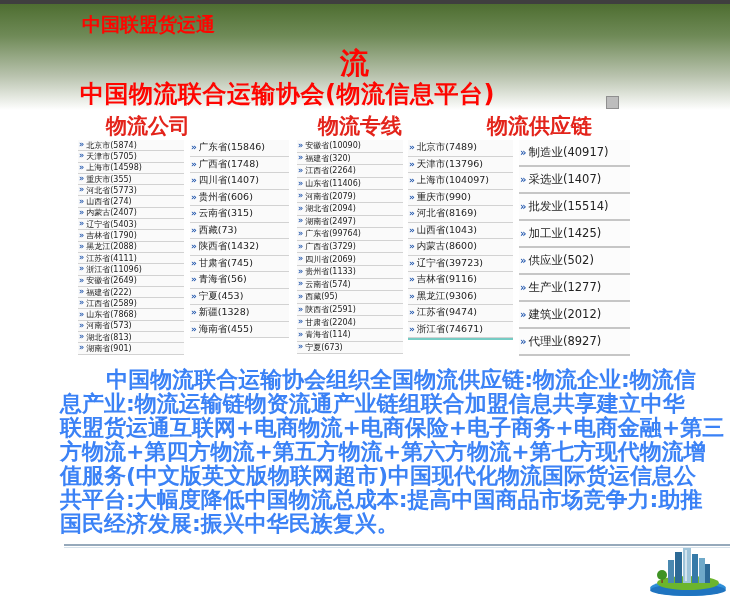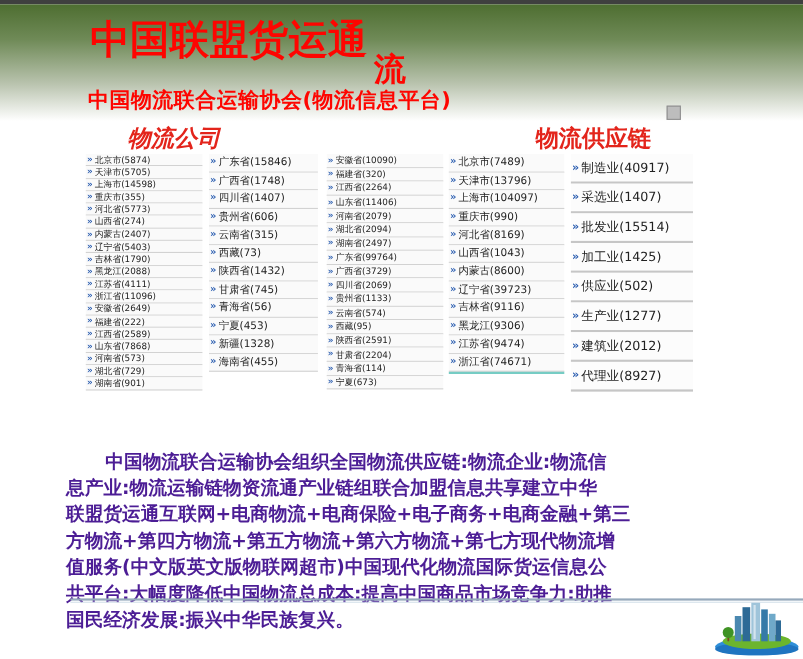--- a/index.html
+++ b/index.html
@@ -5,29 +5,29 @@
   html,body{margin:0;padding:0;background:#fff;}
   #canvas{
     position:relative;width:730px;height:599px;overflow:hidden;background:#fff;
     font-family:"DejaVu Sans","Liberation Sans",sans-serif;
   }
   
   .top-strip{position:absolute;left:0;top:0;width:730px;height:4px;background:#3f3f3f;}
   .banner{position:absolute;left:0;top:4px;width:730px;height:106px;
     background:linear-gradient(to bottom,#4e6e31 0%,#6f8a57 30%,#b9c3ae 68%,#ffffff 100%);}
   .banner-text{position:absolute;color:#fe0500;font-weight:bold;white-space:nowrap;}
-  .t1l{left:82px;top:8px;font-size:36px;}
+  .t1l{left:82px;top:8px;font-size:19px;}
   .t1r{left:404px;top:8px;font-size:29px;}
   .t2{left:340px;top:40px;font-size:29px;}
-  .subtitle{left:80px;top:74px;font-size:19px;letter-spacing:0.5px;}
+  .subtitle{left:80px;top:74px;font-size:24px;letter-spacing:0.5px;}
   .gray-box{position:absolute;left:606px;top:96px;width:13px;height:13px;background:#bdbdbd;border:1px solid #8f8f8f;box-sizing:border-box;}
 
   
   .col-header{position:absolute;top:112px;font-size:21px;font-weight:bold;color:#e3241b;white-space:nowrap;}
-  .h-companies{left:116px;font-style:italic;}
+  .h-companies{left:106px;}
   .h-lines{left:318px;}
   .h-supply{left:487px;}
 
   
   .list{position:absolute;top:140px;}
   .row{display:flex;align-items:center;box-sizing:border-box;
        border-bottom:1px solid #d2d2d2;background:#fafafa;color:#222;
        overflow:hidden;white-space:nowrap;cursor:pointer;}
   .arrow{color:#2a5db0;margin:0 2px 0 1px;font-weight:bold;line-height:1;}
   .l-companies-left{left:78px;width:106px;}
@@ -41,22 +41,22 @@
   .l-lines-left .arrow{font-size:8px;}
   .l-lines-right{left:408px;width:105px;}
   .l-lines-right .row{height:16.5px;font-size:9.5px;}
   .l-lines-right .arrow{font-size:9px;}
   .l-supply{left:519px;width:111px;}
   .l-supply .row{height:27px;font-size:11.5px;border-bottom:2px solid #c6c6c6;background:#fcfcfc;}
   .l-supply .arrow{font-size:10px;}
   .col4-underline{position:absolute;left:408px;top:338px;width:105px;height:2px;background:#76ccc4;}
 
   
-  .para{position:absolute;left:60px;top:368px;width:640px;color:#4c1d95;font-weight:bold;
-        font-size:17px;line-height:24px;margin-top:40px;}
+  .para{position:absolute;left:60px;top:368px;width:640px;color:#3b82f6;font-weight:bold;
+        font-size:22px;line-height:24px;}
   .para-line{white-space:nowrap;}
   .para div.para-line:first-of-type{text-indent:2.1em;}
 
   
   .rule1{position:absolute;left:64px;top:544px;width:666px;height:2px;background:#96a9bb;}
   .rule2{position:absolute;left:64px;top:547px;width:666px;height:1px;background:#d5e1ea;}
   .city{position:absolute;left:648px;top:538px;width:80px;height:58px;}
 </style>
 </head>
 <body>
@@ -65,20 +65,21 @@
   <div class="top-strip"></div>
 
   <div class="banner">
     <span class="banner-text t1l">中国联盟货运通</span>
     <span class="banner-text t2">流</span>
     <span class="banner-text subtitle">中国物流联合运输协会(物流信息平台)</span>
   </div>
   <div class="gray-box"></div>
 
   <div class="col-header h-companies">物流公司</div>
+  <div class="col-header h-lines">物流专线</div>
   <div class="col-header h-supply">物流供应链</div>
 
   <div class="list l-companies-left">
 
       <div class="row">
         <span class="arrow">»</span>
         <span>北京市(5874)</span>
       </div>
 
       <div class="row">
@@ -156,21 +157,21 @@
         <span>山东省(7868)</span>
       </div>
 
       <div class="row">
         <span class="arrow">»</span>
         <span>河南省(573)</span>
       </div>
 
       <div class="row">
         <span class="arrow">»</span>
-        <span>湖北省(729)</span>
+        <span>湖北省(813)</span>
       </div>
 
       <div class="row">
         <span class="arrow">»</span>
         <span>湖南省(901)</span>
       </div>
     </div>
 
   <div class="list l-companies-right">
 

